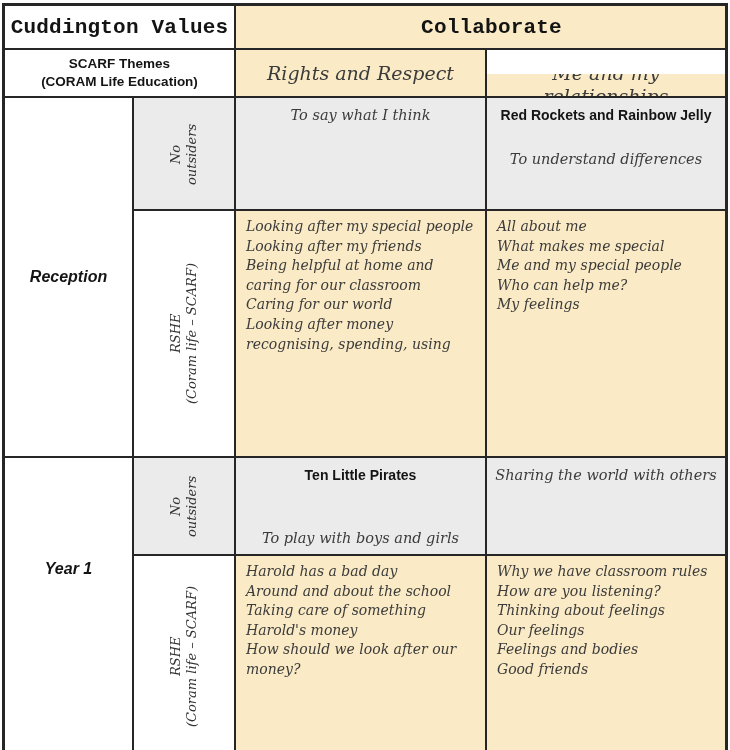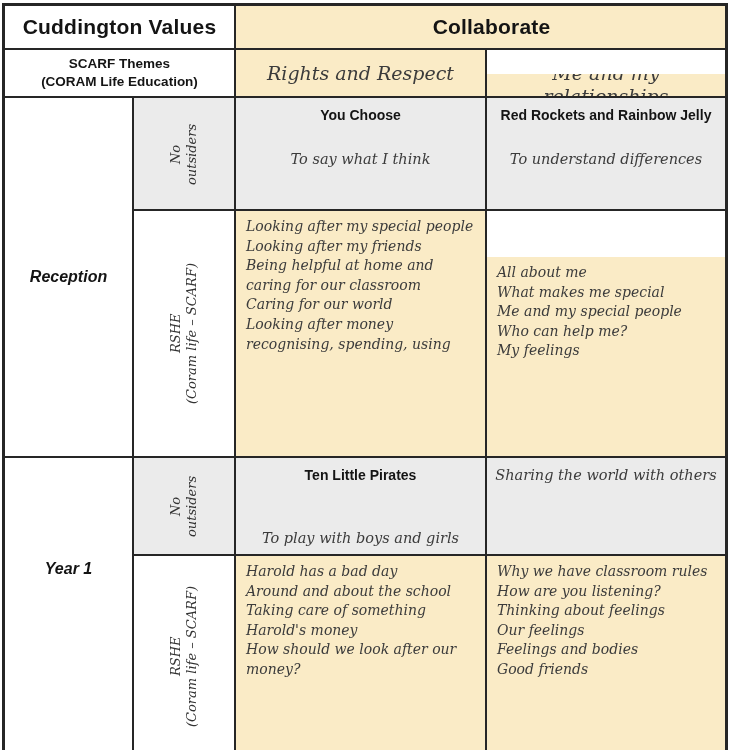--- a/index.html
+++ b/index.html
@@ -34,34 +34,35 @@
   .c-collab   { grid-column: 3 / 5; grid-row: 1; padding-left: 22px; }
   .c-scarf    { grid-column: 1 / 3; grid-row: 2; }
   .c-theme1   { grid-column: 3; grid-row: 2; }
   .c-theme2   { grid-column: 4; grid-row: 2; margin-top: 24px; }
   .c-recep    { grid-column: 1; grid-row: 3 / 5; }
   .c-no1      { grid-column: 2; grid-row: 3; }
   .c-yc       { grid-column: 3; grid-row: 3; }
   .c-rr       { grid-column: 4; grid-row: 3; }
   .c-rshe1    { grid-column: 2; grid-row: 4; }
   .c-list1    { grid-column: 3; grid-row: 4; }
-  .c-list2    { grid-column: 4; grid-row: 4; margin-top: 46px; }
+  .c-list2    { grid-column: 4; grid-row: 4; }
   .c-year1    { grid-column: 1; grid-row: 5 / 7; }
   .c-no2      { grid-column: 2; grid-row: 5; }
   .c-tlp      { grid-column: 3; grid-row: 5; gap: 19px; }
   .c-mw       { grid-column: 4; grid-row: 5; }
   .c-rshe2    { grid-column: 2; grid-row: 6; }
   .c-list3    { grid-column: 3; grid-row: 6; }
   .c-list4    { grid-column: 4; grid-row: 6; }
 
   
   .big-bold {
     display: flex; align-items: center; justify-content: center;
     font-weight: 700; font-size: 21px; color: #141414;
     letter-spacing: 0.2px;
+    font-family: Liberation Mono, monospace;
   }
   .mid-bold {
     display: flex; align-items: center; justify-content: center;
     text-align: center;
     font-weight: 700; font-size: 13.5px; color: #141414;
     line-height: 1.3; white-space: pre-line;
   }
   .script {
     font-family: "DejaVu Serif", serif;
     font-style: italic;
@@ -122,21 +123,20 @@
 (CORAM Life Education)</div>
   <div class="cell c-theme1 cream theme script">Rights and Respect</div>
   <div class="cell c-theme2 no-r cream theme script">Me and my relationships</div>
 
   <div class="cell c-recep year-label">Reception</div>
 
   <div class="cell c-no1 gray rot-cell">
     <span class="vtext wrap script">No outsiders</span>
   </div>
   <div class="cell c-yc gray head-cell">
-    <div class="head-title">You Choose</div>
     <div class="head-sub script">To say what I think</div>
   </div>
   <div class="cell c-rr no-r gray head-cell">
     <div class="head-title">Red Rockets and Rainbow Jelly</div>
     <div class="head-sub script">To understand differences</div>
   </div>
 
   <div class="cell c-rshe1 rot-cell">
     <span class="vtext script">RSHE
 (Coram life – SCARF)</span>

